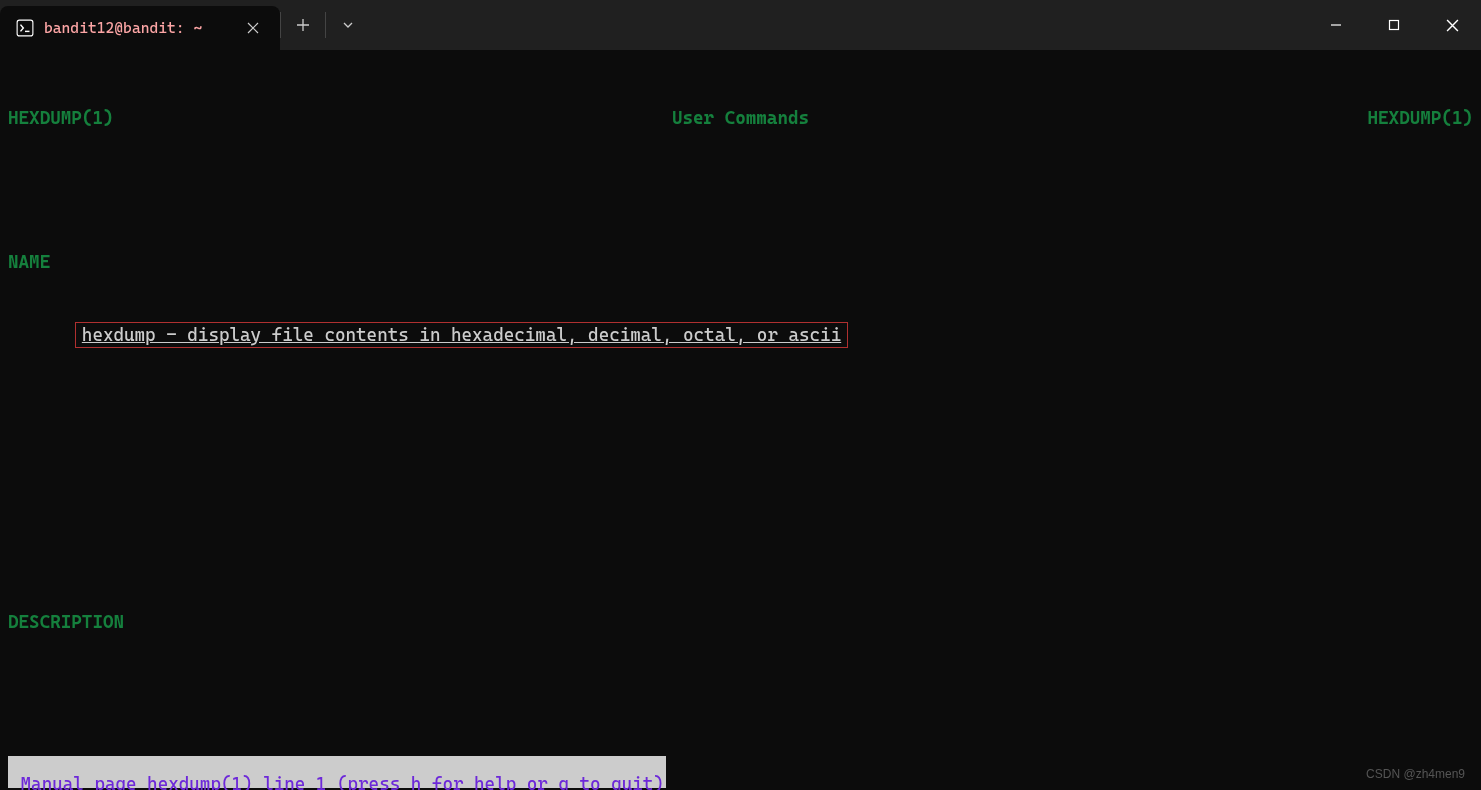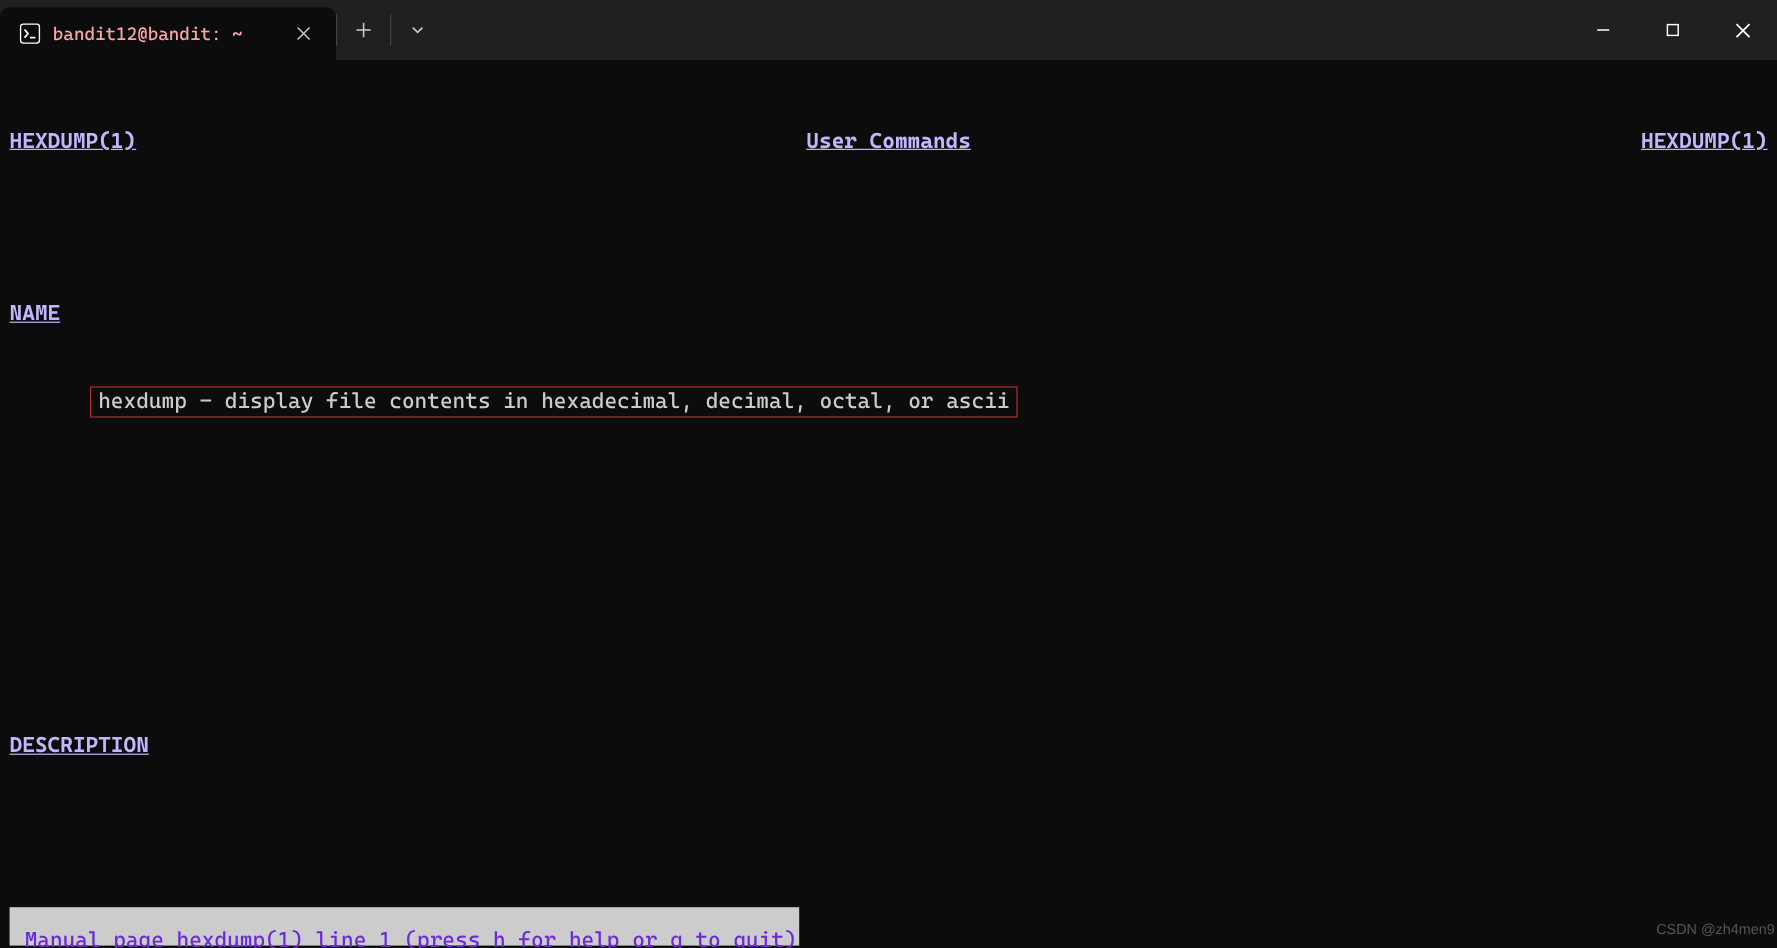--- a/index.html
+++ b/index.html
@@ -59,42 +59,43 @@
   }
   .terminal {
     position: relative;
     padding: 8px 8px 0 8px;
     line-height: 24px;
     letter-spacing: 0;
     white-space: pre;
     font-weight: 400;
   }
   .line { white-space: pre; height:24px; }
-  .bold { font-weight: 700; color:#c4b5fd;text-decoration:underline;}
+  .bold { font-weight: 700; color:#15803d;}
   .ul { text-decoration: underline; }
   .boxed {
     display:inline-block;
     border:1px solid #b03030;
     padding: 0 6px;
     margin-left:-7px;
+    text-decoration:underline;
   }
   .status-bar {
     position:absolute;
     left:8px;
     bottom:2px;
     height:24px;
     line-height:24px;
     background:#cccccc;
     color:#6d28d9;
     padding:16px 2px;
     white-space:pre;
   }
   .watermark {
     position:absolute;
-    right:2px;
+    right:16px;
     bottom:4px;
     font-family: Arial, sans-serif;
     font-size:12px;
     color:#555555;
     letter-spacing:0;
   }
   .header-row { display:flex; justify-content:space-between; }
   svg { display:block; }
 </style>
 </head>

